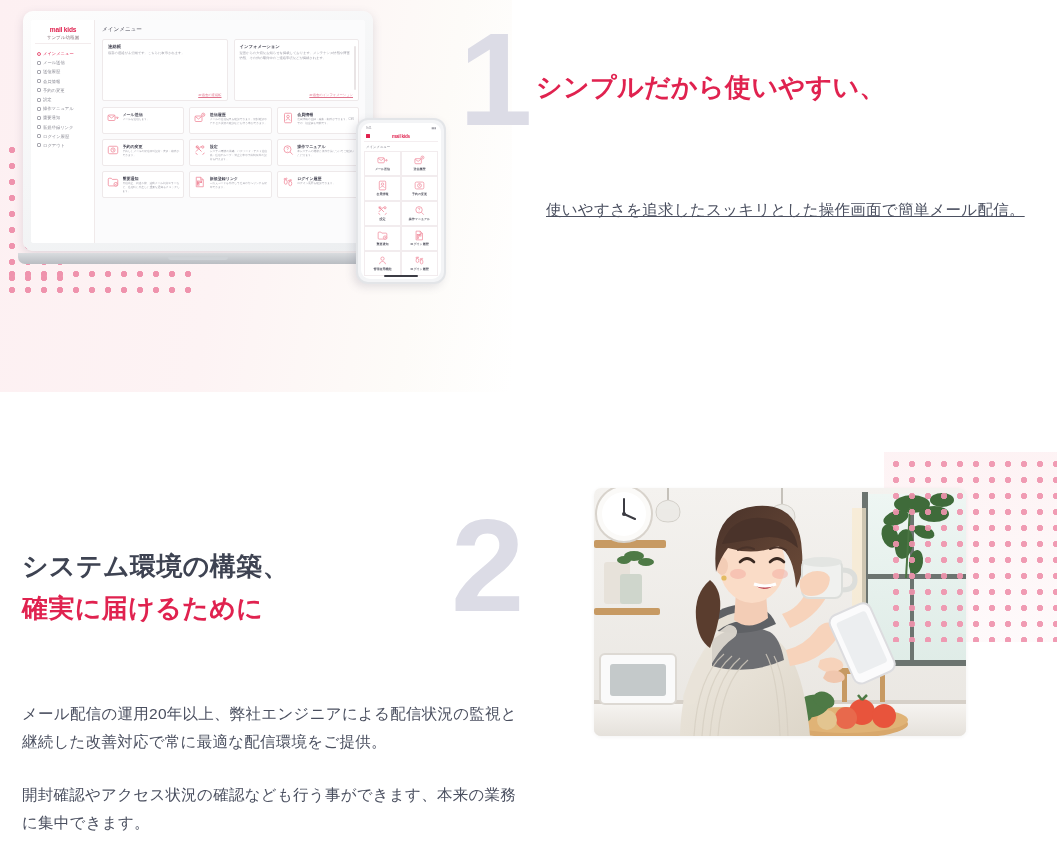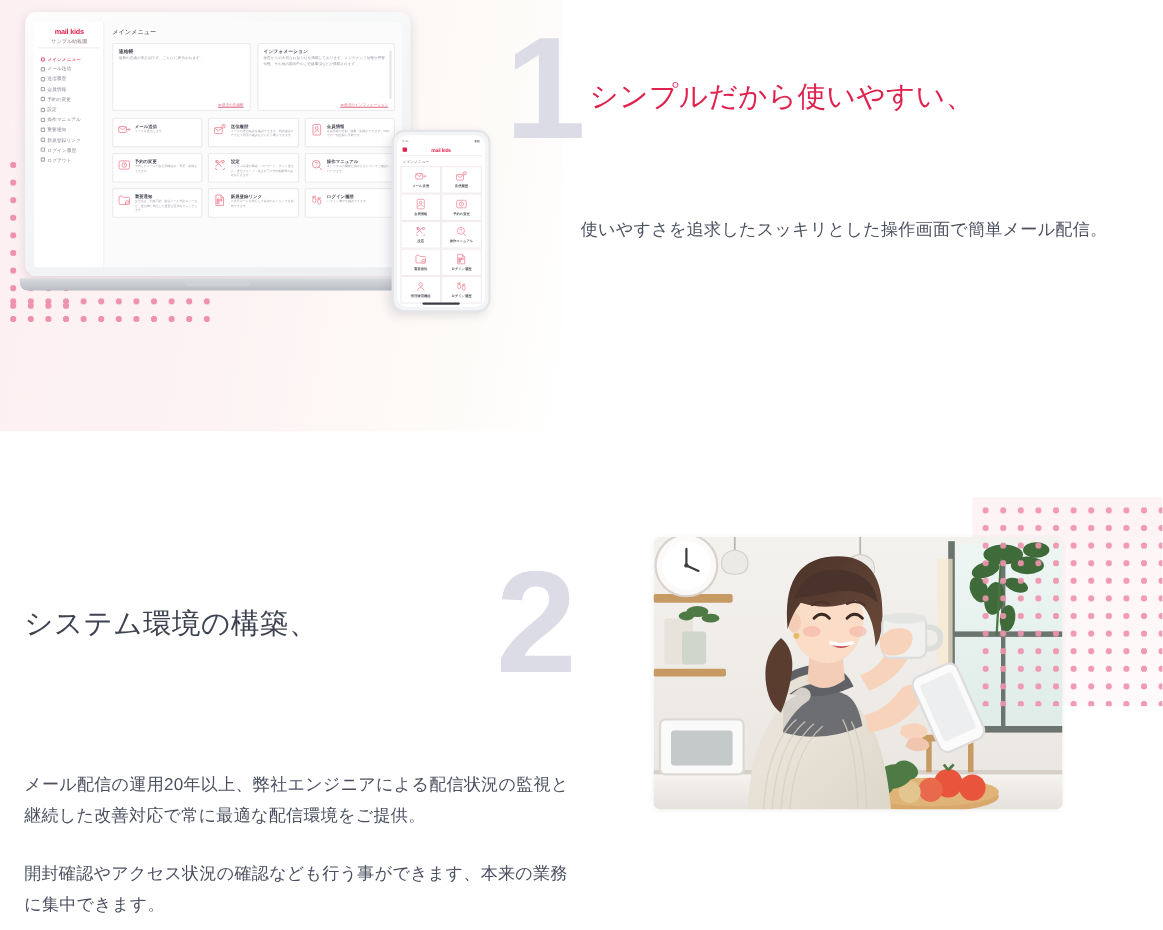--- a/index.html
+++ b/index.html
@@ -198,32 +198,32 @@
     color: #dcdce6;
     line-height: .82;
     letter-spacing: -4px;
     user-select: none;
   }
   .num-1 { left: 459px; top: 26px; font-size: 132px; }
   .num-2 { left: 451px; top: 512px; font-size: 132px; }
 
   .headline {
     position: absolute;
-    font-size: 26px; font-weight: normal; line-height: 1.62;
+    font-size: 26px; font-weight: bold; line-height: 1.62;
     color: #3e4352; letter-spacing: .4px;
   }
   .headline .accent { color: #e0224f; }
   .head-1 { left: 536px; top: 66px; }
   .head-2 { left: 22px; top: 545px; }
 
   .body-text {
     position: absolute;
     font-size: 15.5px; line-height: 1.78; color: #4b5060; letter-spacing: .25px;
   }
-  .body-1 { left: 528px; top: 196px; width: 500px; }
+  .body-1 { left: 546px; top: 196px; width: 500px; text-decoration: underline; }
   .body-2 { left: 22px; top: 700px; width: 500px; }
   .body-text p + p { margin-top: 26px; }
 
   
   .photo {
     position: absolute;
     left: 594px; top: 488px;
     width: 372px; height: 248px;
     border-radius: 7px;
     overflow: hidden;
@@ -725,20 +725,21 @@
         <path d="M232 184 q12 -4 18 3 q3 5 -4 7 q-11 3 -17 -4z" fill="#f0c7ae"></path>
       </svg>
     </div>
 
     <div class="dots dots-right"></div>
 
     <div class="big-num num-2">2</div>
 
     <div class="headline head-2">
       <div>システム環境の構築、</div>
+      <div class="accent">確実に届けるために</div>
     </div>
 
     <div class="body-text body-2">
       <p>メール配信の運用20年以上、弊社エンジニアによる配信状況の監視と継続した改善対応で常に最適な配信環境をご提供。</p>
       <p>開封確認やアクセス状況の確認なども行う事ができます、本来の業務に集中できます。</p>
     </div>
   </div>
 
 </div>
 

